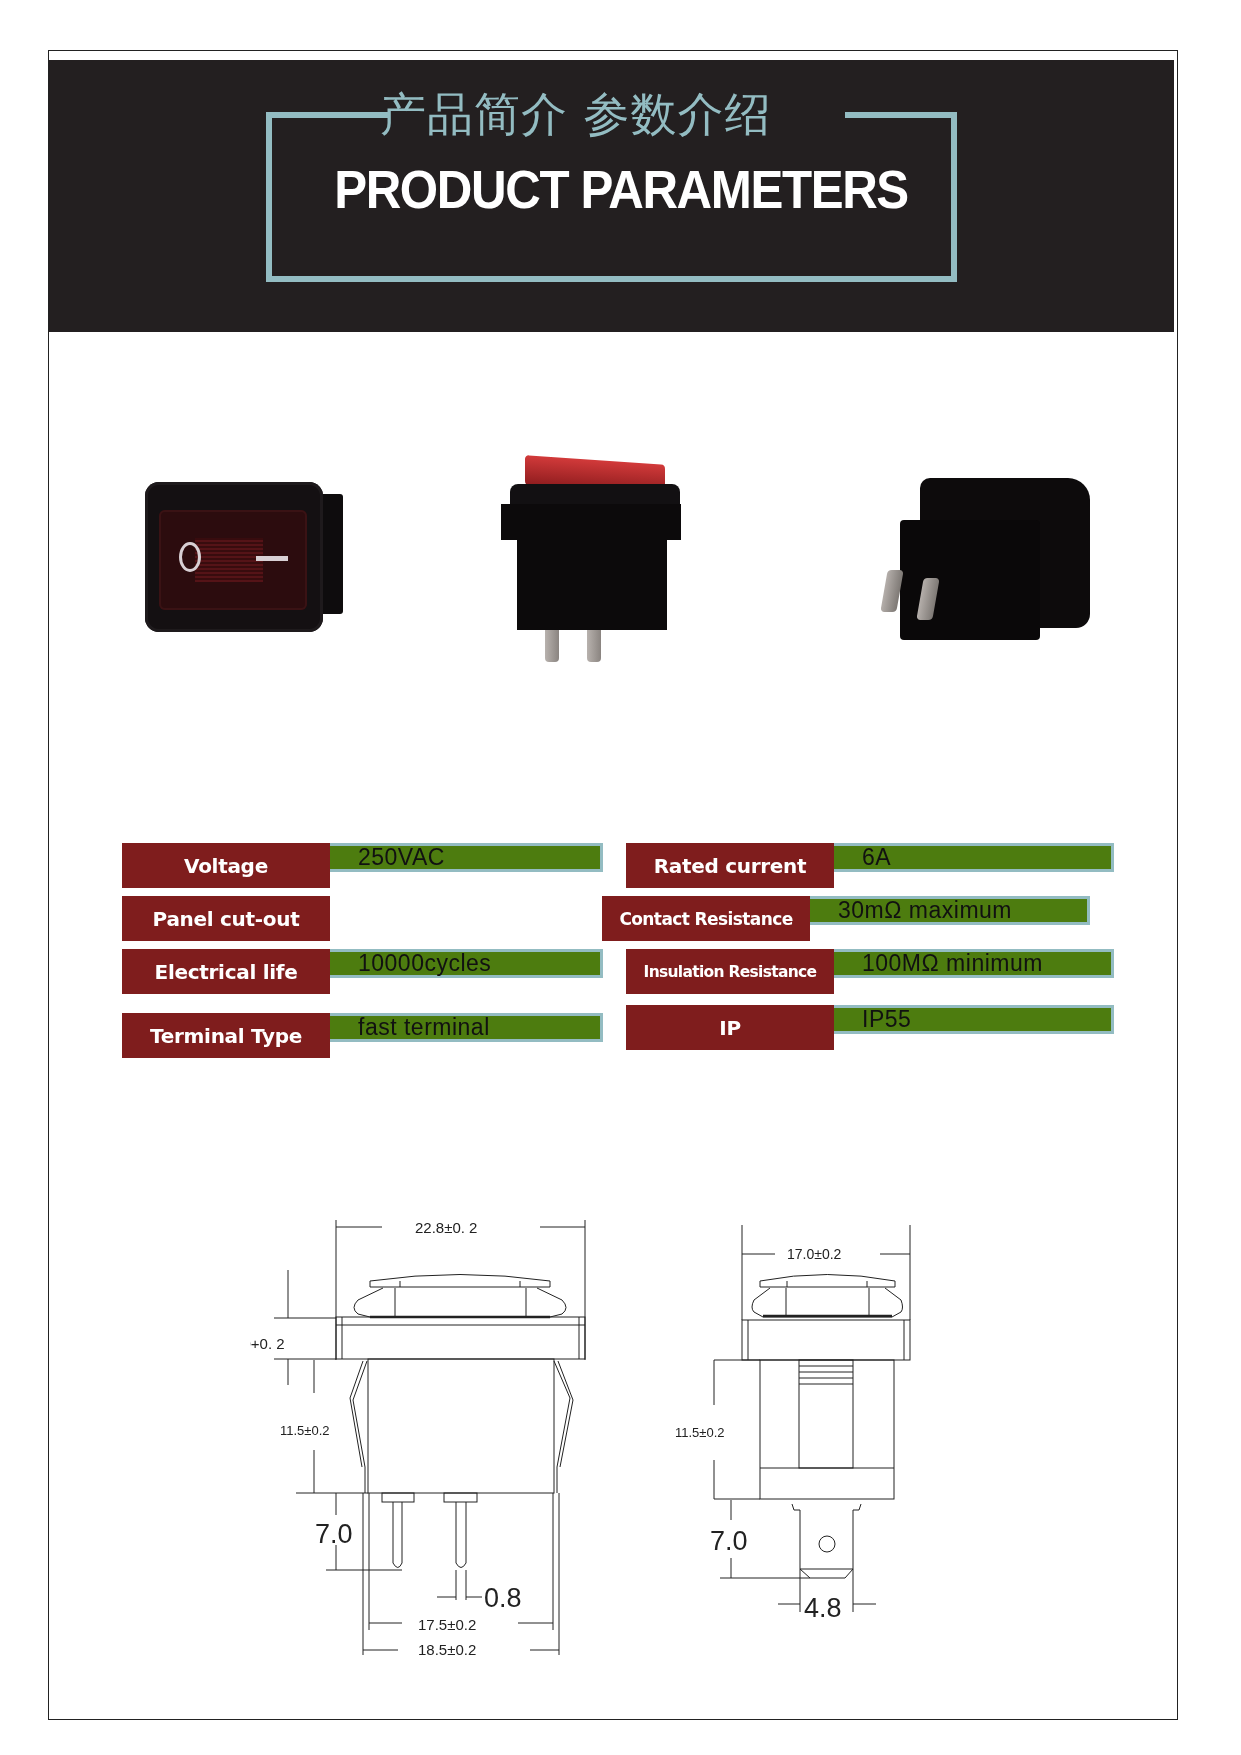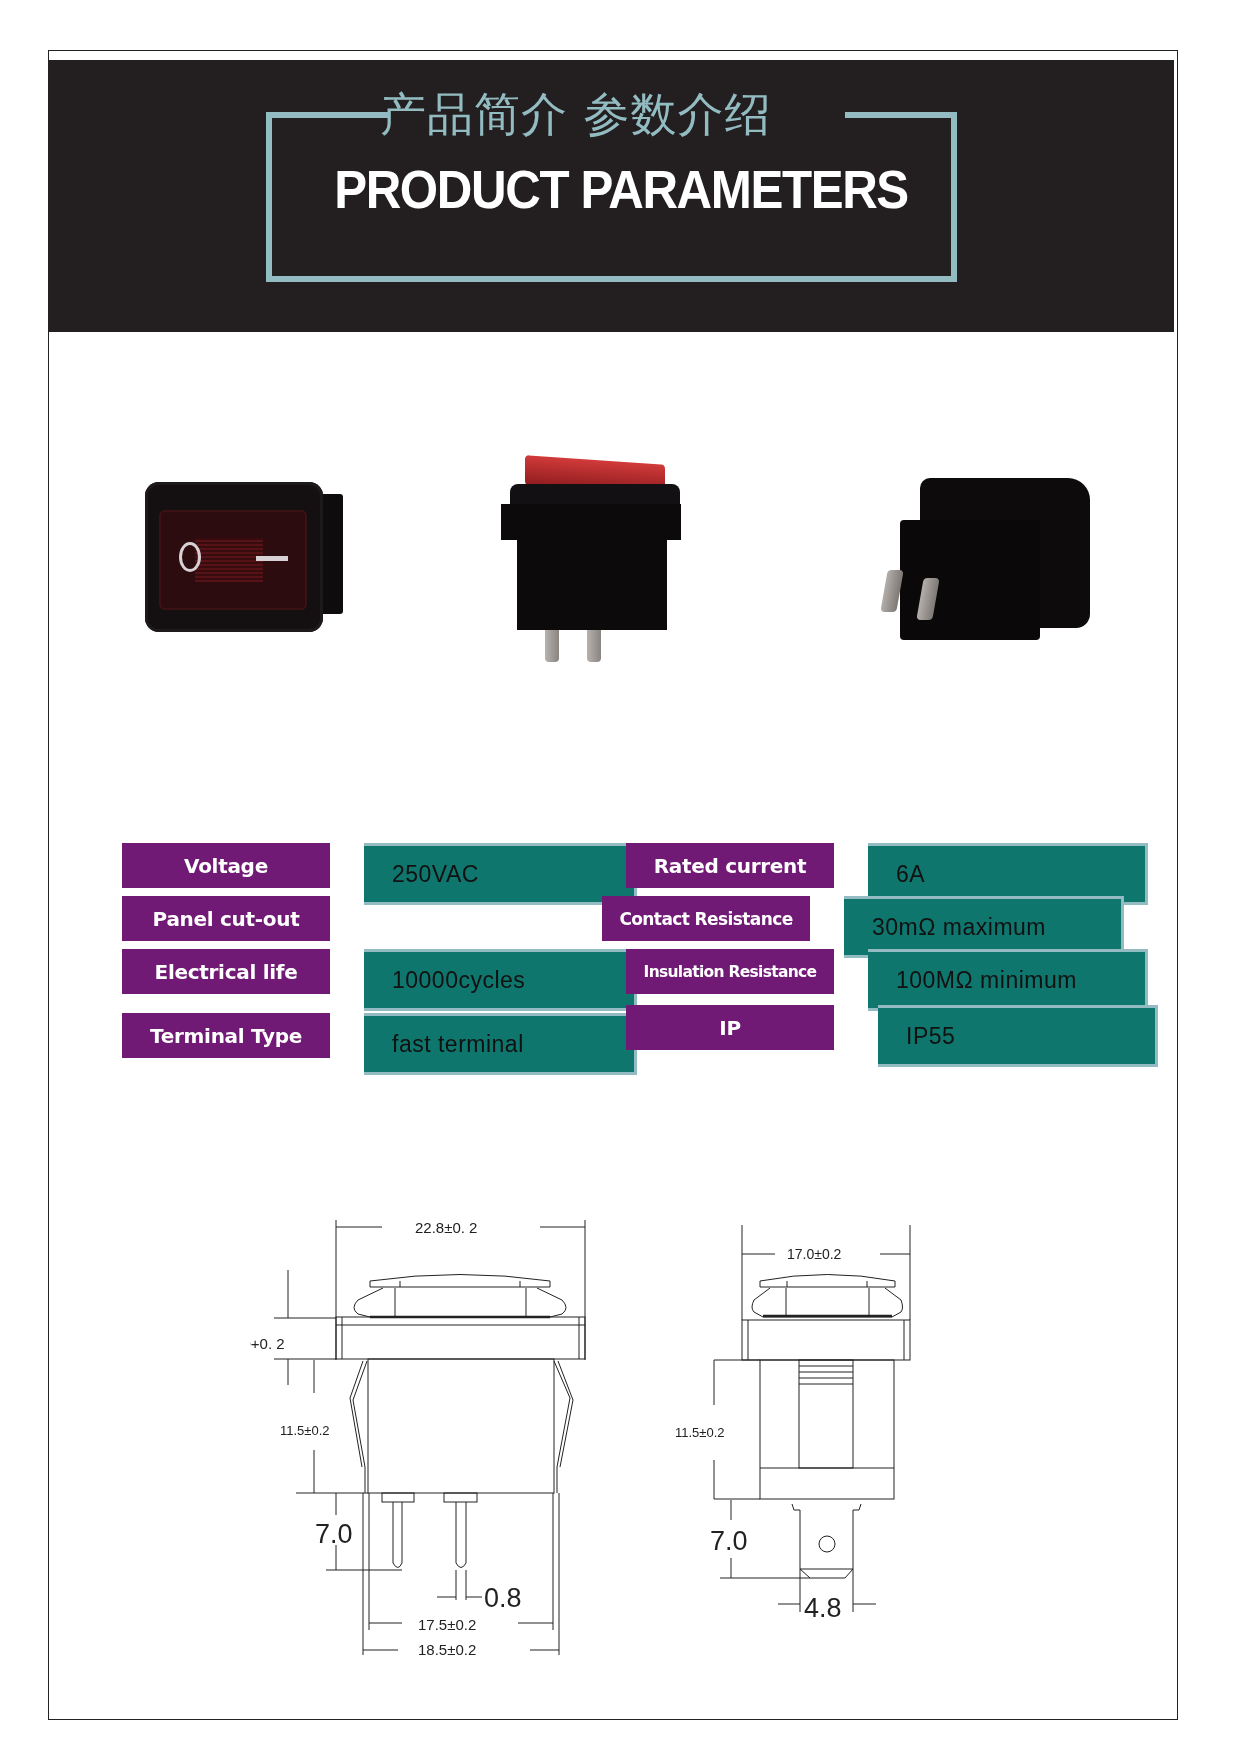--- a/index.html
+++ b/index.html
@@ -33,24 +33,24 @@
 
   
   .p3 { left: 880px; top: 478px; width: 215px; height: 165px; }
   .p3 .back { position: absolute; left: 40px; top: 0; width: 170px; height: 150px; background: #0d0b0c; border-radius: 10px 22px 14px 8px; }
   .p3 .front { position: absolute; left: 20px; top: 42px; width: 140px; height: 120px; background: #0a0809; border-radius: 4px; }
   .p3 .t1, .p3 .t2 { position: absolute; width: 16px; height: 42px; background: linear-gradient(90deg,#b5afab,#7d7874); border-radius: 4px; transform: skewX(-10deg); }
   .p3 .t1 { left: 4px; top: 92px; } .p3 .t2 { left: 40px; top: 100px; }
 
   .specs { position: absolute; left: 122px; top: 843px; width: 992px; }
   .spec-row { position: absolute; height: 45px; display: flex; }
-  .spec-label { width: 208px; height: 45px; background: #701a75; color: #ffffff; font-family: "DejaVu Sans", sans-serif; font-weight: bold; font-size: 20px; display: flex; align-items: center; justify-content: center; white-space: nowrap; letter-spacing: -0.3px; }
+  .spec-label { width: 208px; height: 45px; background: #7f1d1d; color: #ffffff; font-family: "DejaVu Sans", sans-serif; font-weight: bold; font-size: 20px; display: flex; align-items: center; justify-content: center; white-space: nowrap; letter-spacing: -0.3px; }
   .spec-label.tight { font-size: 17px; letter-spacing: -0.6px; }
   .spec-label.tighter { font-size: 15.5px; letter-spacing: -0.7px; }
-  .spec-value { width: 273px; height: 62px; box-sizing: border-box; border: 3px solid #93bcc2; border-left: none; background: #0f766e; color: #111; font-family: "Liberation Sans", sans-serif; font-size: 23px; display: flex; align-items: center; padding-left: 28px; white-space: nowrap; letter-spacing: 0.5px; margin-left: 34px; }
+  .spec-value { width: 273px; height: 29px; box-sizing: border-box; border: 3px solid #93bcc2; border-left: none; background: #4d7c0f; color: #111; font-family: "Liberation Sans", sans-serif; font-size: 23px; display: flex; align-items: center; padding-left: 28px; white-space: nowrap; letter-spacing: 0.5px; }
 
   .drawing { position: absolute; }
   .drawing svg { display: block; }
   .dim { font-family: "Liberation Sans", sans-serif; fill: #222; }
 </style>
 </head>
 <body>
 
 <div class="page-frame"></div>
 
@@ -110,21 +110,21 @@
     <div class="spec-value" style="width:280px">6A</div>
   </div>
   <div class="spec-row" style="left:480px;top:53px;text-align:center;">
     <div class="spec-label tight">Contact Resistance</div>
     <div class="spec-value" style="width:280px">30mΩ maximum</div>
   </div>
   <div class="spec-row" style="left:504px;top:106px;">
     <div class="spec-label tighter">Insulation Resistance</div>
     <div class="spec-value" style="width:280px">100MΩ minimum</div>
   </div>
-  <div class="spec-row" style="left:504px;top:162px;gap:10px;">
+  <div class="spec-row" style="left:504px;top:162px;">
     <div class="spec-label">IP</div>
     <div class="spec-value" style="width:280px">IP55</div>
   </div>
 </div>
 
 <div class="drawing" style="left:250px;top:1210px;">
   <svg width="360" height="470" viewBox="0 0 360 470" stroke="#222" fill="none" stroke-width="1">
 
     <line x1="86" y1="10" x2="86" y2="150"></line>
     <line x1="335" y1="10" x2="335" y2="150"></line>

